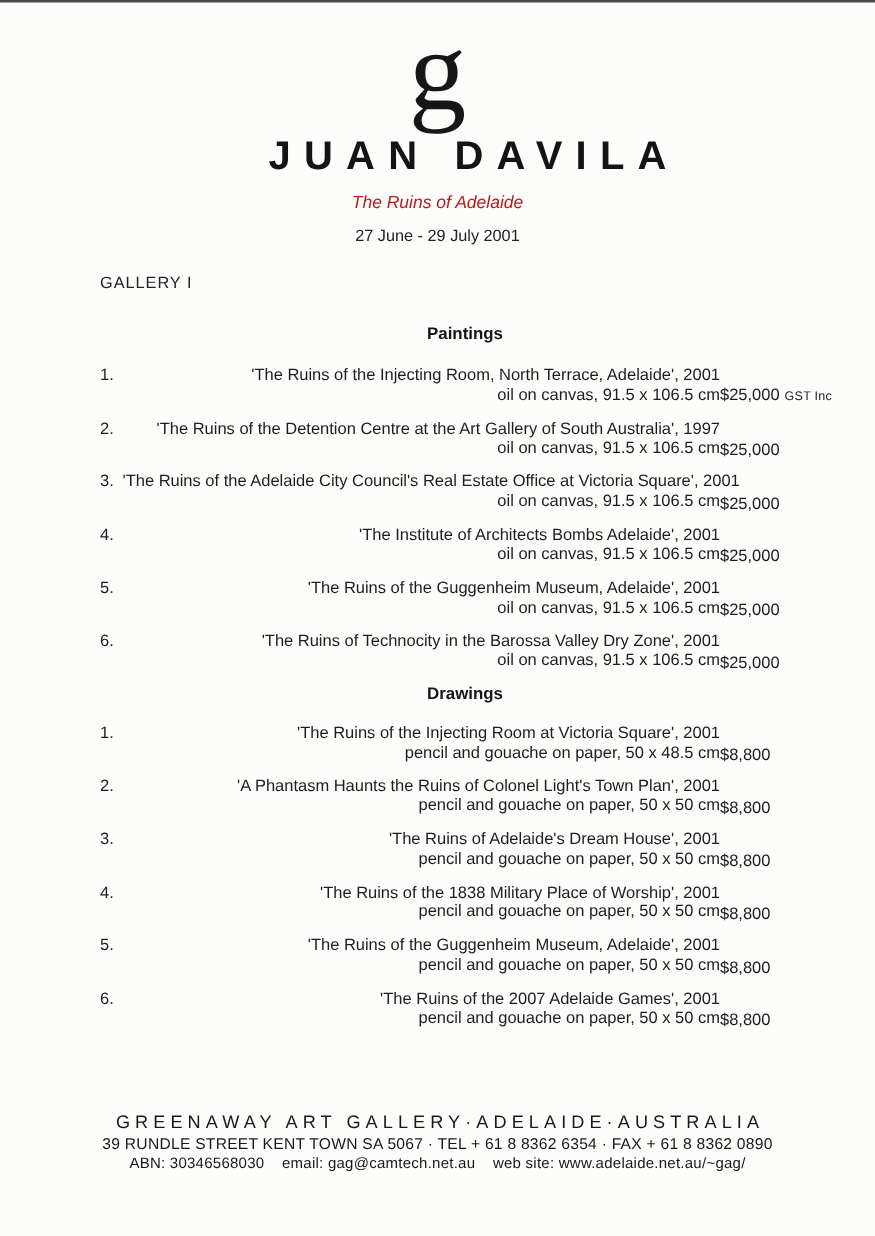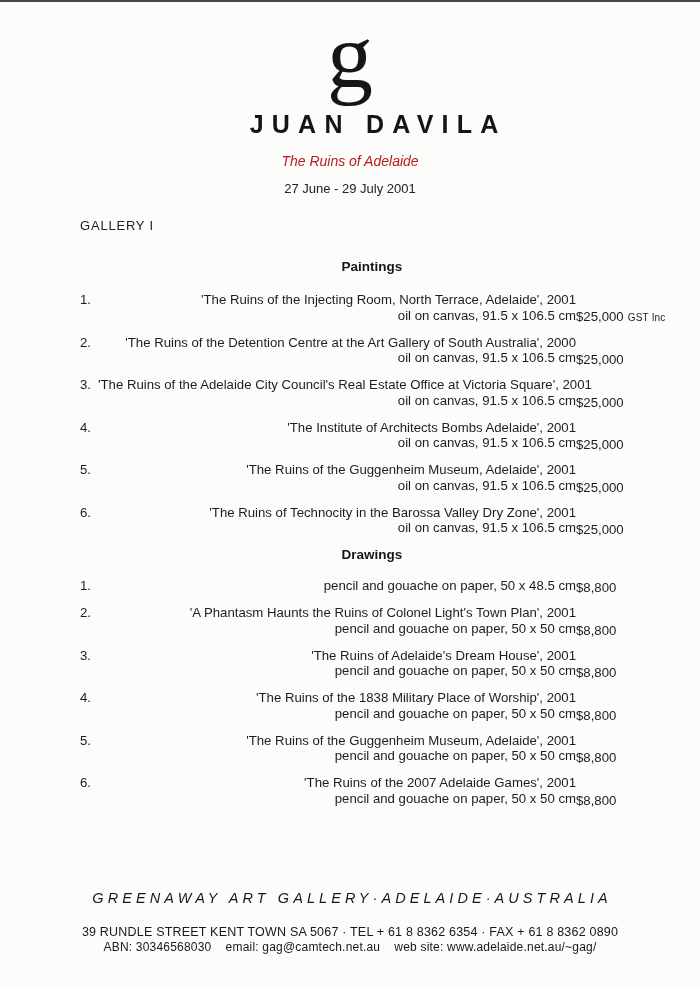--- a/index.html
+++ b/index.html
@@ -29,21 +29,21 @@
   .logo {
     margin-top: 20px;
     font-family: "Liberation Serif", "DejaVu Serif", serif;
     font-size: 92px;
     line-height: 72px;
     font-weight: 400;
     color: #161616;
   }
   .artist {
     margin: 18px 0 0 0;
-    font-size: 25px;
+    font-size: 32px;
     line-height: 28px;
     font-weight: 700;
     letter-spacing: 0.33em;
     text-indent: 0.33em; 
     color: #141414;
     padding-left: 48px;
   }
   .exhibition {
     margin-top: 15px;
     font-size: 14px;
@@ -123,24 +123,23 @@
     left: 0; right: 0;
     text-align: center;
     color: #181818;
   }
   .footer-name {
     font-size: 14.5px;
     line-height: 18px;
     letter-spacing: 0.28em;
     text-indent: 0.28em;
     white-space: nowrap;
-    font-style: italic;
   }
   .footer-address {
-    margin-top: 18px;
+    margin-top: 1px;
     font-size: 12.5px;
     line-height: 15px;
     letter-spacing: 0.2px;
     white-space: nowrap;
   }
   .footer-contact {
     font-size: 12px;
     line-height: 15px;
     letter-spacing: 0.2px;
     white-space: pre;
@@ -170,21 +169,21 @@
         <span class="item-body">
           <span class="item-title">'The Ruins of the Injecting Room, North Terrace, Adelaide', 2001</span>
           <span class="item-media">oil on canvas, 91.5 x 106.5 cm</span>
         </span>
         <span class="price-cell"><span class="price">$25,000</span><span class="price-note">GST Inc</span></span>
       </div>
 
       <div class="item">
         <span class="item-num">2.</span>
         <span class="item-body">
-          <span class="item-title">'The Ruins of the Detention Centre at the Art Gallery of South Australia', 2000</span>
+          <span class="item-title">'The Ruins of the Detention Centre at the Art Gallery of South Australia', 1997</span>
           <span class="item-media">oil on canvas, 91.5 x 106.5 cm</span>
         </span>
         <span class="price-cell"><span class="price">$25,000</span></span>
       </div>
 
       <div class="item">
         <span class="item-num">3.</span>
         <span class="item-body">
           <span class="item-title">'The Ruins of the Adelaide City Council's Real Estate Office at Victoria Square', 2001</span>
           <span class="item-media">oil on canvas, 91.5 x 106.5 cm</span>
@@ -219,20 +218,21 @@
         <span class="price-cell"><span class="price">$25,000</span></span>
       </div>
     </div>
 
     <h2 class="section-heading drawings">Drawings</h2>
     <div class="items drawings-items">
 
       <div class="item">
         <span class="item-num">1.</span>
         <span class="item-body">
+          <span class="item-title">'The Ruins of the Injecting Room at Victoria Square', 2001</span>
           <span class="item-media">pencil and gouache on paper, 50 x 48.5 cm</span>
         </span>
         <span class="price-cell"><span class="price">$8,800</span></span>
       </div>
 
       <div class="item">
         <span class="item-num">2.</span>
         <span class="item-body">
           <span class="item-title">'A Phantasm Haunts the Ruins of Colonel Light's Town Plan', 2001</span>
           <span class="item-media">pencil and gouache on paper, 50 x 50 cm</span>

